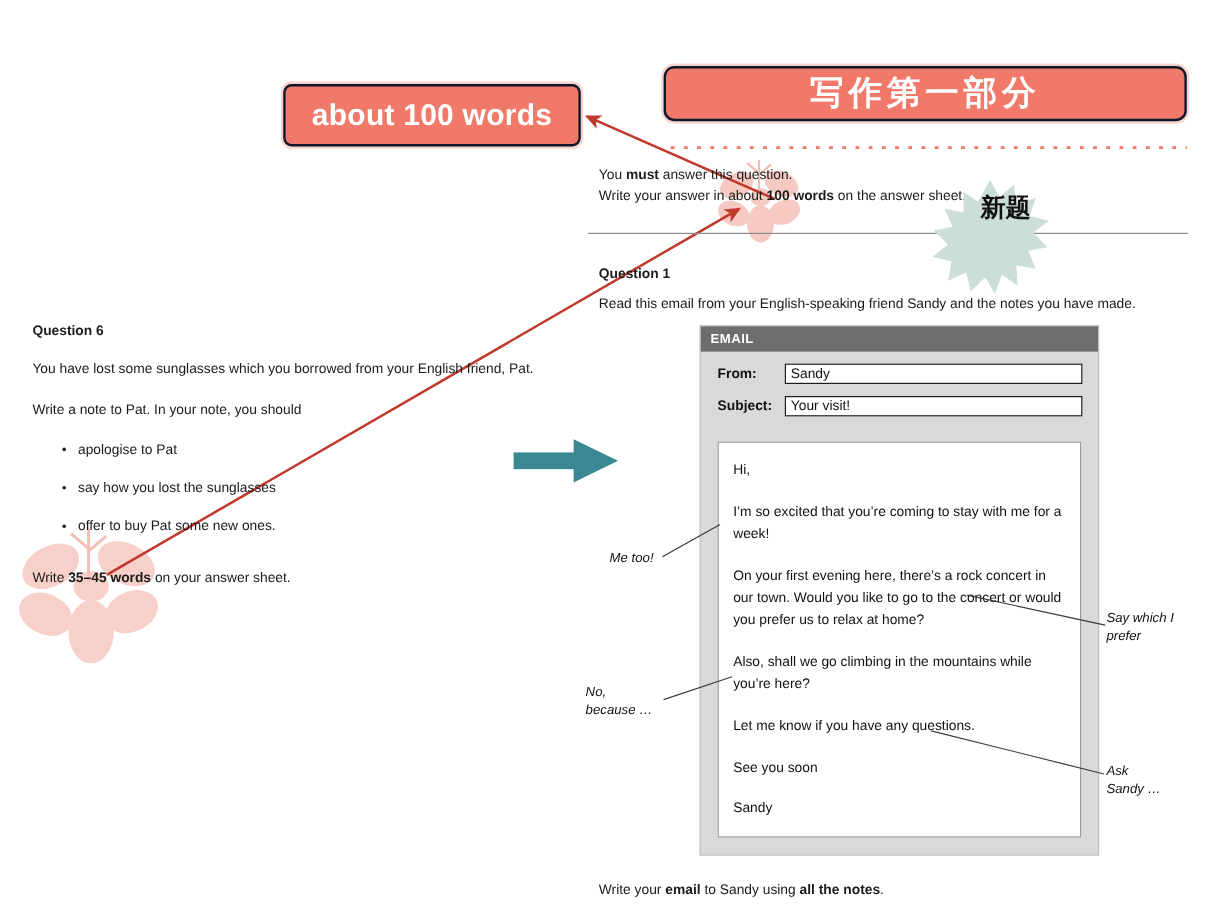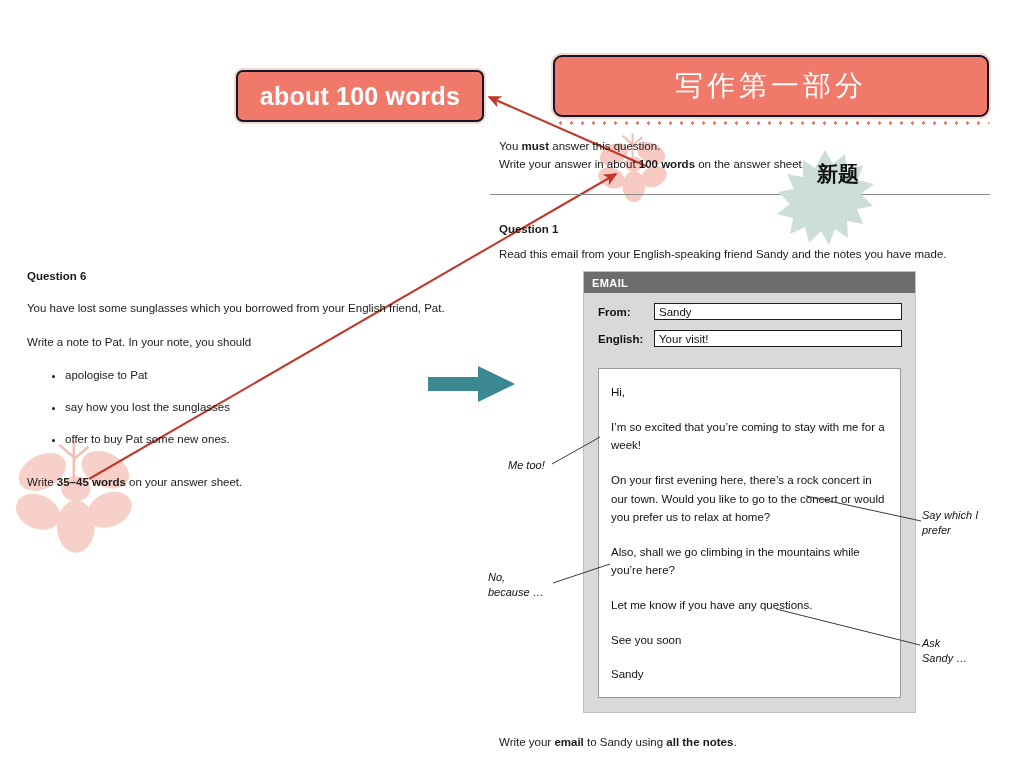--- a/index.html
+++ b/index.html
@@ -23,23 +23,23 @@
     border-radius:7px;
     color:#ffffff;
     display:flex; align-items:center; justify-content:center;
     box-shadow:0 0 0 2px rgba(240,121,106,.32);
   }
   #about-words-box {
     left:236px; top:70px; width:248px; height:52px;
     font-size:25px; font-weight:bold; letter-spacing:.2px;
   }
   #chinese-header-box {
-    left:553px; top:55px; width:436px; height:62px;
+    left:553px; top:55px; width:436px; height:46px;
     border-radius:9px;
-    font-size:28px; font-weight:normal; letter-spacing:4px;
+    font-size:28px; font-weight:bold; letter-spacing:4px;
   }
 
   
   #dotted-sep {
     position:absolute; left:555px; top:121px; width:434px; height:4px;
     background-image:radial-gradient(circle, #F0796A 0 1.5px, transparent 1.6px);
     background-size:11px 4px; background-repeat:repeat-x;
   }
 
   
@@ -197,21 +197,21 @@
     <div id="email-titlebar">
       <span>EMAIL</span>
     </div>
 
     <div class="email-field-row">
       <div class="email-field-label">From:</div>
       <div class="email-field-input">Sandy</div>
     </div>
 
     <div class="email-field-row">
-      <div class="email-field-label">English:</div>
+      <div class="email-field-label">Subject:</div>
       <div class="email-field-input">Your visit!</div>
     </div>
 
     <div id="email-body">
       <p>Hi,</p>
       <p>I’m so excited that you’re coming to stay with me for a week!</p>
       <p>On your first evening here, there’s a rock concert in our town. Would you like to go to the concert or would you prefer us to relax at home?</p>
       <p>Also, shall we go climbing in the mountains while you’re here?</p>
       <p>Let me know if you have any questions.</p>
       <p>See you soon</p>

